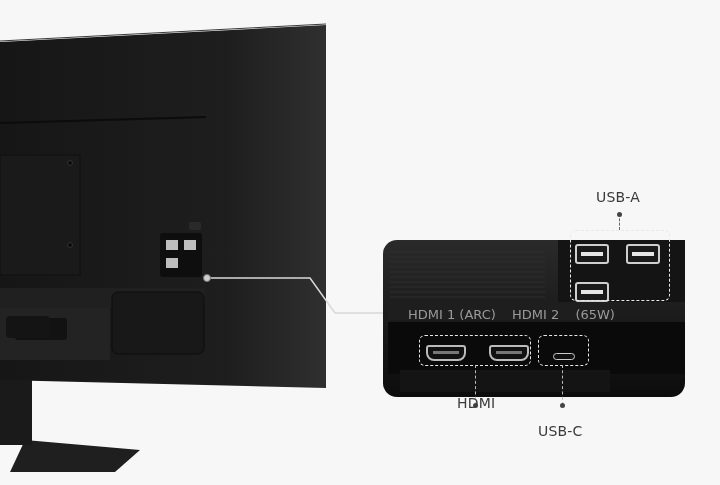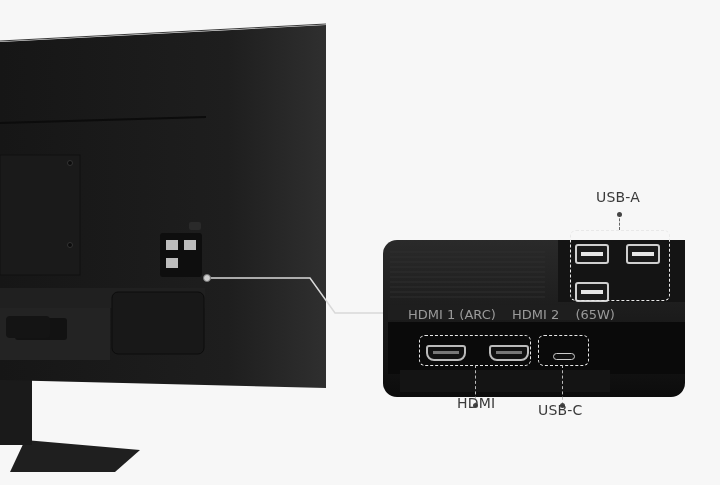--- a/index.html
+++ b/index.html
@@ -103,13 +103,13 @@
 <div class="port-hdmi" style="left:489px;top:345px;"></div>
 <div class="dashed" style="left:419px;top:335px;width:110px;height:29px;"></div>
 <div class="vdash" style="left:475px;top:365px;height:40px;border-color:#bbb;"></div>
 <div class="dot" style="left:473px;top:403px;"></div>
 <div class="label" style="left:457px;top:395px;">HDMI</div>
 
 <div class="port-usbc" style="left:553px;top:353px;"></div>
 <div class="dashed" style="left:538px;top:335px;width:49px;height:29px;"></div>
 <div class="vdash" style="left:562px;top:365px;height:40px;border-color:#bbb;"></div>
 <div class="dot" style="left:560px;top:403px;"></div>
-<div class="label" style="left:538px;top:402px;">USB-C</div>
+<div class="label" style="left:538px;top:423px;">USB-C</div>
 
 </body></html>

